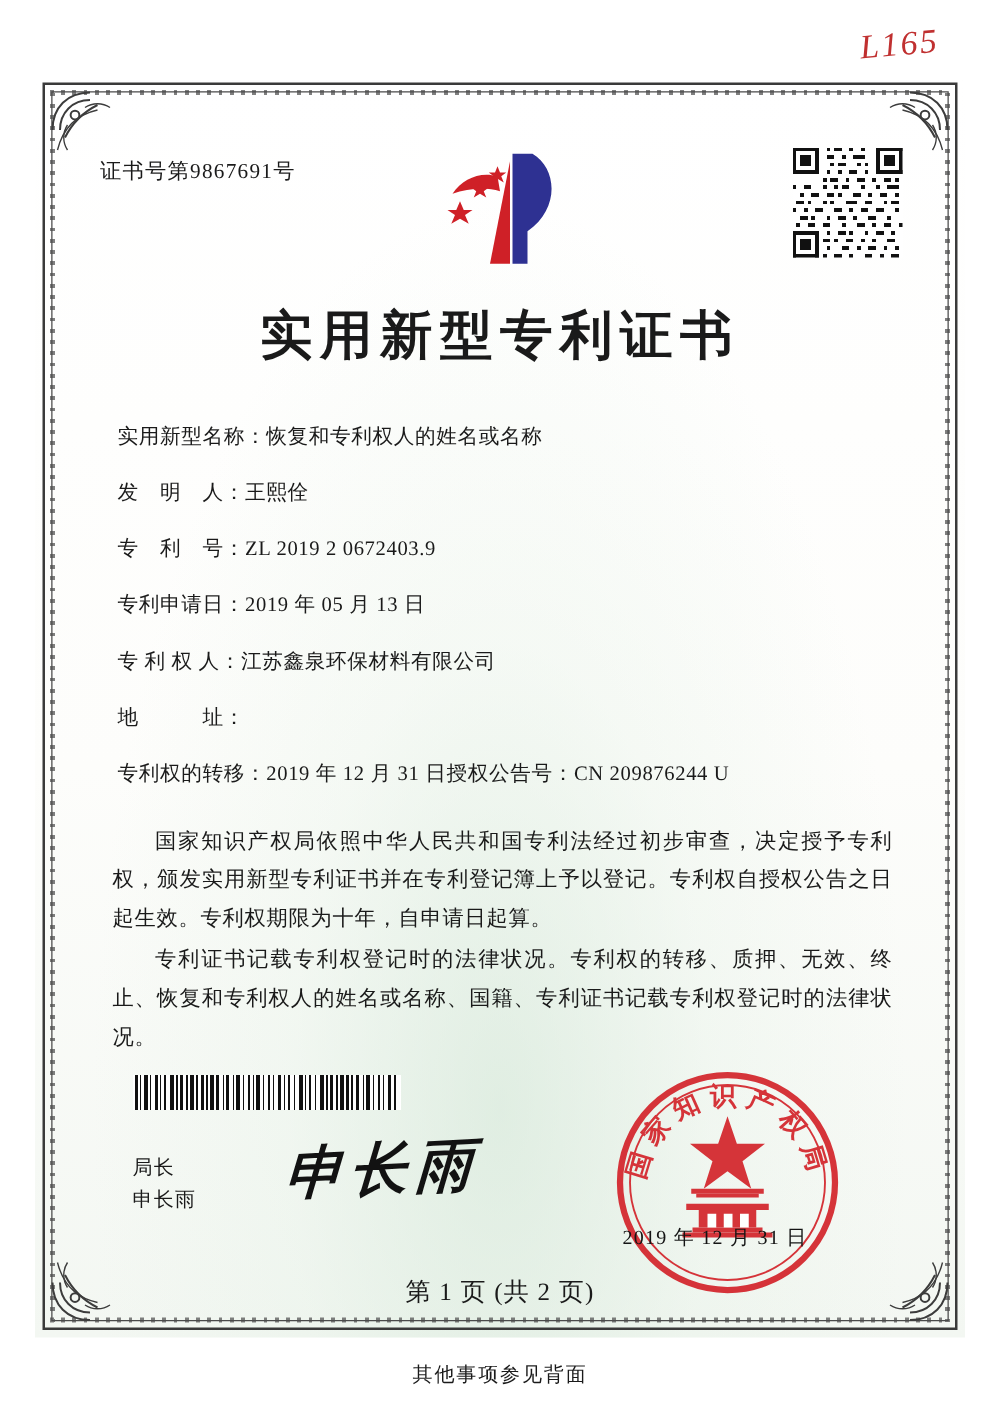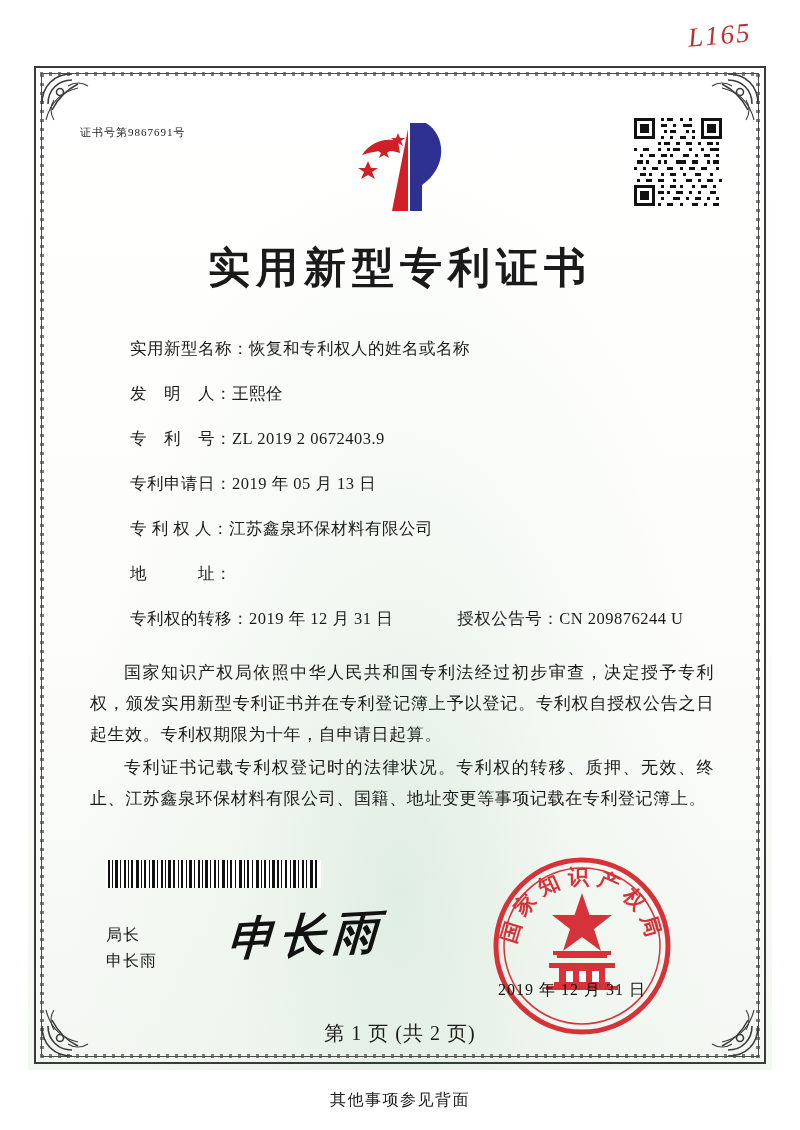--- a/index.html
+++ b/index.html
@@ -72,21 +72,21 @@
   .corner.tl { left: 10px;  top: 10px; }
   .corner.tr { right: 10px; top: 10px; transform: scaleX(-1); }
   .corner.bl { left: 10px;  bottom: 10px; transform: scaleY(-1); }
   .corner.br { right: 10px; bottom: 10px; transform: scale(-1,-1); }
 
   
   .cert-no {
     position: absolute;
     left: 52px;
     top: 65px;
-    font-size: 11px;
+    font-size: 17px;
     letter-spacing: 1px;
   }
   .logo {
     position: absolute;
     left: 320px;
     top: 55px;
     width: 120px;
     height: 105px;
   }
   .qr {
@@ -119,28 +119,26 @@
   }
   .field-row {
     display: flex;
     align-items: baseline;
     margin-bottom: 23px;
     white-space: nowrap;
   }
   .field-label {
     flex: 0 0 auto;
     letter-spacing: 0.5px;
-    margin-left: 36px;
   }
   .field-value {
     flex: 0 1 auto;
     letter-spacing: 0.5px;
   }
   .field-row.two-col .second-label {
-    margin-left: 64px;
     text-align: right;
   }
 
   
   .body-text {
     position: absolute;
     left: 62px;
     width: 624px;
     top: 597px;
     font-size: 17px;
@@ -443,21 +441,21 @@
     <div class="field-row two-col">
       <span class="field-label">专利权的转移：</span>
       <span class="field-value">2019 年 12 月 31 日</span>
       <span class="field-label second-label">授权公告号：</span>
       <span class="field-value">CN 209876244 U</span>
     </div>
   </div>
 
   <div class="body-text">
     <p>国家知识产权局依照中华人民共和国专利法经过初步审查，决定授予专利权，颁发实用新型专利证书并在专利登记簿上予以登记。专利权自授权公告之日起生效。专利权期限为十年，自申请日起算。</p>
-    <p>专利证书记载专利权登记时的法律状况。专利权的转移、质押、无效、终止、江苏鑫泉环保材料有限公司、国籍、地址变更等事项记载在专利登记簿上。</p>
+    <p>专利证书记载专利权登记时的法律状况。专利权的转移、质押、无效、终止、恢复和专利权人的姓名或名称、国籍、专利证书记载专利权登记时的法律状况。</p>
   </div>
 
   <div class="barcode">
     <svg viewBox="0 0 215 28" preserveAspectRatio="none" shape-rendering="crispEdges">
       <rect width="215" height="28" fill="#fff"></rect>
       <g fill="#111">
         <rect x="2" y="0" width="2" height="28"></rect>
           <rect x="6" y="0" width="1" height="28"></rect>
         <rect x="9" y="0" width="3" height="28"></rect>
           <rect x="14" y="0" width="1" height="28"></rect>

